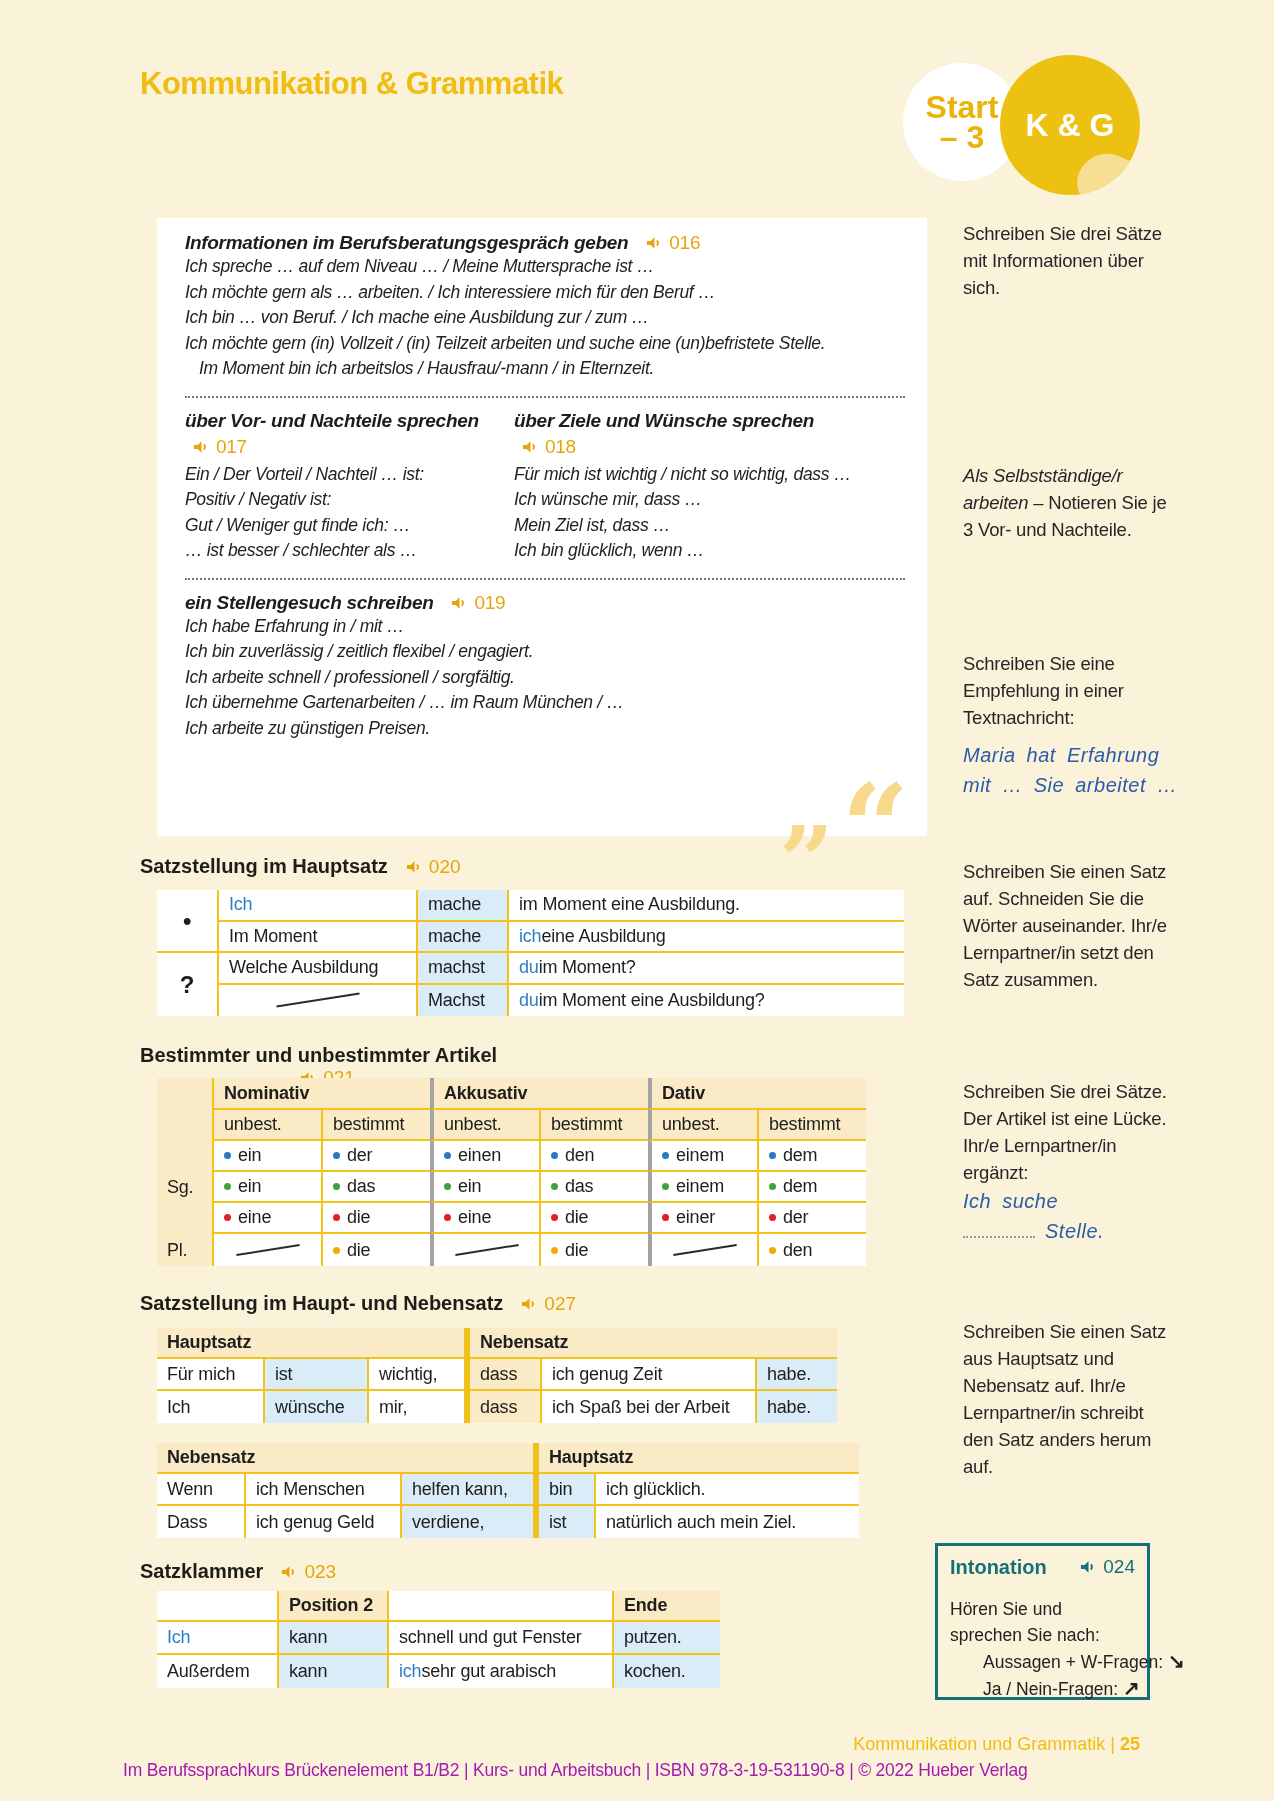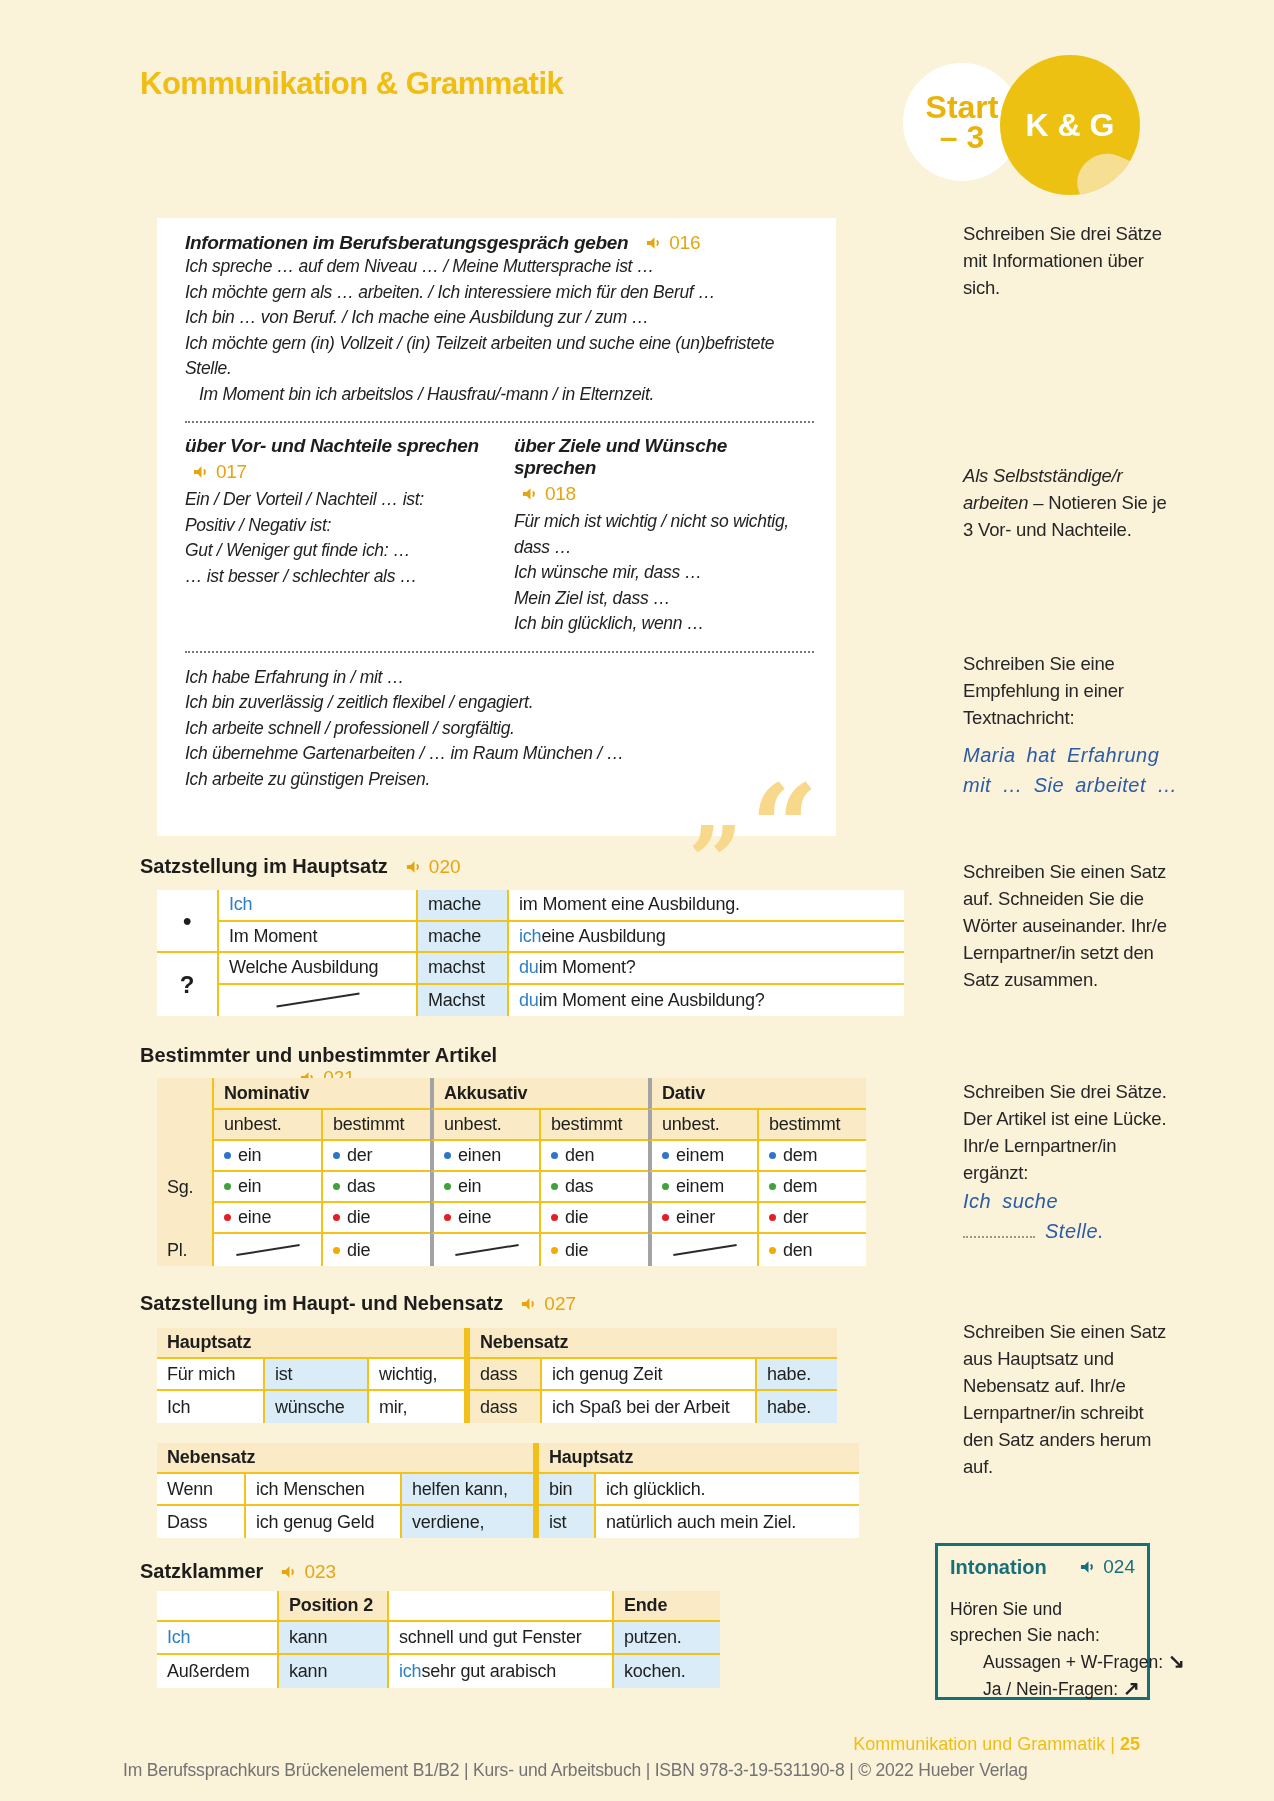--- a/index.html
+++ b/index.html
@@ -28,21 +28,21 @@
   
   .audio{display:inline-flex;align-items:center;gap:6px;margin-left:18px;}
   .audio .anum{color:var(--audio);font-weight:normal;font-size:19px;font-style:normal;}
   .spk polygon{fill:var(--audio);}
   .spk path{stroke:var(--audio);fill:none;stroke-width:1.8;}
   .audio.teal .anum{color:var(--teal);}
   .audio.teal polygon{fill:var(--teal);}
   .audio.teal path{stroke:var(--teal);}
 
   
-  .phrasebox{position:absolute;left:157px;top:218px;width:679px;height:618px;background:#fff;padding:14px 22px 0 28px;font-style:italic;letter-spacing:-0.3px;}
+  .phrasebox{position:absolute;left:157px;top:218px;width:770px;height:618px;background:#fff;padding:14px 22px 0 28px;font-style:italic;letter-spacing:-0.3px;}
   .phead{font-size:19px;font-weight:bold;color:#1d1d1b;display:flex;align-items:center;}
   .pline{font-size:17.5px;line-height:25.5px;color:#222;}
   .pline.indent{padding-left:14px;}
   .dotline{border-top:2px dotted #777;margin:14px 0 12px 0;}
   .twocol{display:flex;}
   .twocol .colA{width:329px;flex:none;}
   .twocol .colB{flex:1;}
   .audio-line{margin:4px 0 4px 8px;}
   .quotes{position:absolute;right:18px;bottom:-28px;color:#f8d98b;font-family:"DejaVu Serif",serif;font-weight:bold;font-style:normal;line-height:0;}
   .q99{font-size:95px;position:relative;top:26px;}
@@ -77,21 +77,21 @@
 
   
   .intonation{position:absolute;left:935px;top:1543px;width:215px;height:157px;border:3px solid var(--teal);padding:8px 12px;font-size:17.5px;line-height:26px;color:#222;}
   .intonation .ititle{display:flex;align-items:center;justify-content:space-between;font-weight:bold;color:var(--teal);font-size:20px;margin-bottom:16px;}
   .arrow{font-size:20px;font-weight:bold;color:#222;}
   .nowrap{white-space:nowrap;margin-left:33px;}
 
   
   .footer-gold{position:absolute;left:700px;top:1734px;width:440px;text-align:right;font-size:18px;color:var(--gold-strong);}
   .footer-gold .pnum{font-weight:bold;}
-  .imprint{position:absolute;left:123px;top:1760px;font-size:17.5px;color:#737373;letter-spacing:-0.2px;}
+  .imprint{position:absolute;left:123px;top:1760px;font-size:17.5px;color:#a21caf;letter-spacing:-0.2px;}
 </style>
 </head>
 <body>
 
 <div class="page">
 
   <div class="title">Kommunikation &amp; Grammatik</div>
   <div class="badge-start">
     <span>Start</span>
     <span>– 3</span>
@@ -155,20 +155,30 @@
         </div>
         <div class="pline">Für mich ist wichtig / nicht so wichtig, dass …</div>
         <div class="pline">Ich wünsche mir, dass …</div>
         <div class="pline">Mein Ziel ist, dass …</div>
         <div class="pline">Ich bin glücklich, wenn …</div>
       </div>
     </div>
 
     <div class="dotline"></div>
 
+    <div class="phead">
+      <span>ein Stellengesuch schreiben</span>
+      <span class="audio">
+        <svg class="spk" width="17" height="14" viewBox="0 0 18 14">
+            <polygon points="1,5 5,5 9,1 9,13 5,9 1,9"></polygon>
+            <path d="M11.5 4.2 a4.2 4.2 0 0 1 0 5.6"></path>
+          </svg>
+        <span class="anum">019</span>
+      </span>
+    </div>
     <div class="pline">Ich habe Erfahrung in / mit …</div>
     <div class="pline">Ich bin zuverlässig / zeitlich flexibel / engagiert.</div>
     <div class="pline">Ich arbeite schnell / professionell / sorgfältig.</div>
     <div class="pline">Ich übernehme Gartenarbeiten / … im Raum München / …</div>
     <div class="pline">Ich arbeite zu günstigen Preisen.</div>
 
     <div class="quotes">
       <span class="q99">”</span><span class="q66">“</span>
     </div>
   </div>

